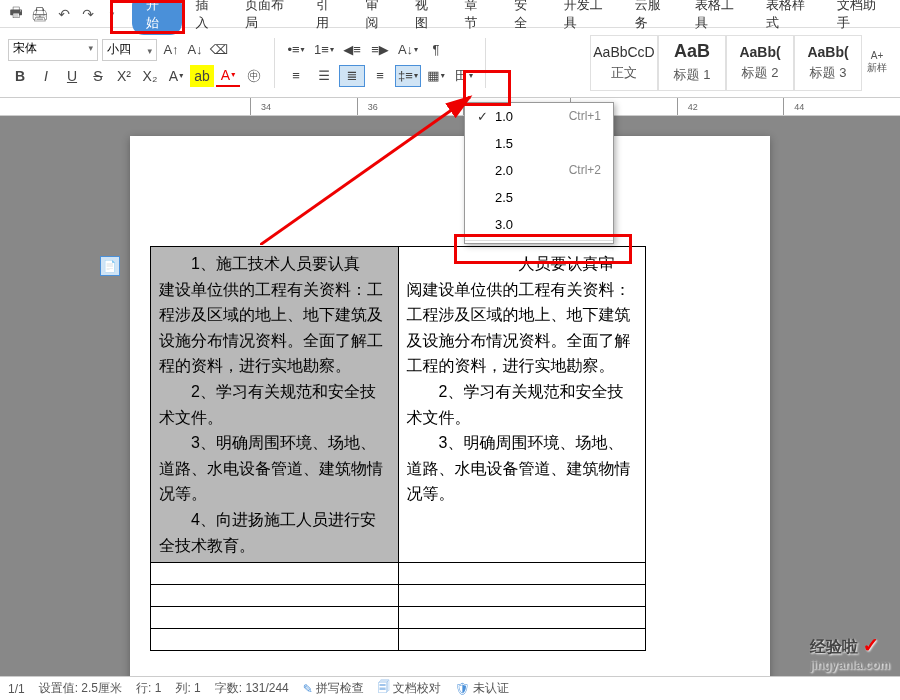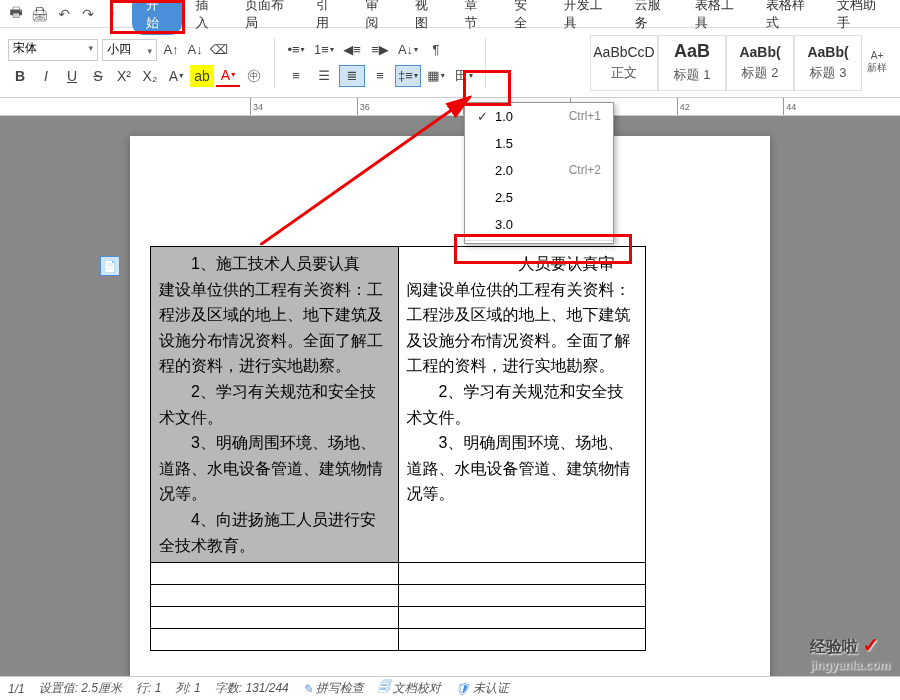--- a/index.html
+++ b/index.html
@@ -36,21 +36,21 @@
 
 .styles-group { display: flex; gap: 0; margin-left: auto; }
 .style-item { width: 68px; height: 56px; border: 1px solid #e0e0e0; display: flex; flex-direction: column; align-items: center; justify-content: center; font-size: 11px; cursor: pointer; text-align: center; }
 .style-item .preview { font-size: 14px; color: #333; }
 .style-item .preview.big { font-size: 18px; font-weight: bold; }
 .style-item .label { font-size: 13px; color: #555; margin-top: 4px; }
 .new-style { width: 30px; height: 56px; display: flex; flex-direction: column; align-items: center; justify-content: center; font-size: 10px; color: #555; cursor: pointer; }
 
 .ruler { background: #fff; height: 18px; border-bottom: 1px solid #ccc; position: relative; font-size: 9px; color: #666; }
 .ruler .marks { position: absolute; left: 250px; right: 10px; top: 0; height: 100%; display: flex; }
-.ruler .mark { flex: 1; border-left: 1px solid #999; padding-left: 2px; line-height: 18px; }
+.ruler .mark { flex: 1; border-left: 1px solid #999; padding-left: 10px; line-height: 18px; }
 
 .doc-area { background: #888; height: 560px; overflow: hidden; position: relative; display: flex; justify-content: center; padding-top: 20px; }
 .page { background: #fff; width: 640px; height: 700px; box-shadow: 0 2px 8px rgba(0,0,0,0.3); position: relative; }
 .page-icon { position: absolute; left: -30px; top: 120px; width: 20px; height: 20px; background: #d0e4f5; border: 1px solid #4a90d9; display: flex; align-items: center; justify-content: center; font-size: 11px; color: #4a90d9; }
 
 .doc-table { position: absolute; left: 20px; top: 110px; width: 496px; border-collapse: collapse; font-family: SimSun, serif; font-size: 16px; }
 .doc-table td { border: 1px solid #000; vertical-align: top; padding: 4px 8px; line-height: 1.6; }
 .doc-table td.selected { background: #b8b8b8; color: #000; }
 .doc-table .empty-row td { height: 22px; }
 
@@ -59,21 +59,21 @@
 .dropdown .item .check { width: 14px; color: #333; }
 .dropdown .item .val { flex: 1; padding-left: 4px; }
 .dropdown .item .shortcut { color: #888; font-size: 12px; }
 .dropdown .sep-line { height: 1px; background: #ddd; margin: 2px 0; }
 
 .red-box3 { position: absolute; left: 454px; top: 234px; width: 178px; height: 30px; border: 3px solid #e00; z-index: 100; pointer-events: none; }
 
 .arrow-line { position: absolute; left: 260px; top: 95px; width: 220px; height: 150px; z-index: 90; pointer-events: none; }
 
 .statusbar { position: absolute; bottom: 0; left: 0; right: 0; height: 24px; background: #fff; border-top: 1px solid #ccc; display: flex; align-items: center; padding: 0 8px; font-size: 12px; color: #555; gap: 14px; }
-.statusbar .item { display: flex; align-items: center; gap: 3px; font-style: italic; }
+.statusbar .item { display: flex; align-items: center; gap: 3px; }
 .statusbar .icon { color: #4a90d9; }
 
 .watermark { position: absolute; right: 10px; bottom: 28px; font-size: 16px; font-weight: bold; color: #444; text-shadow: 1px 1px 2px #fff; z-index: 200; }
 .watermark .check { color: #e00; font-size: 20px; }
 .watermark .sub { font-size: 12px; display: block; color: #888; text-align: right; }
 
 .caret-down::after { content: "▾"; font-size: 9px; color: #666; }
 </style>
 </head>
 <body>

